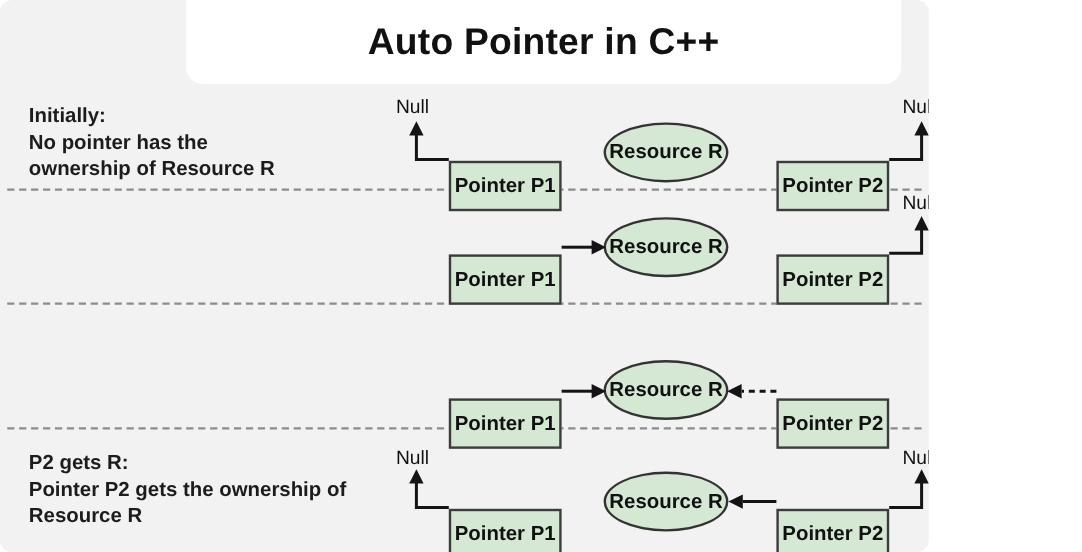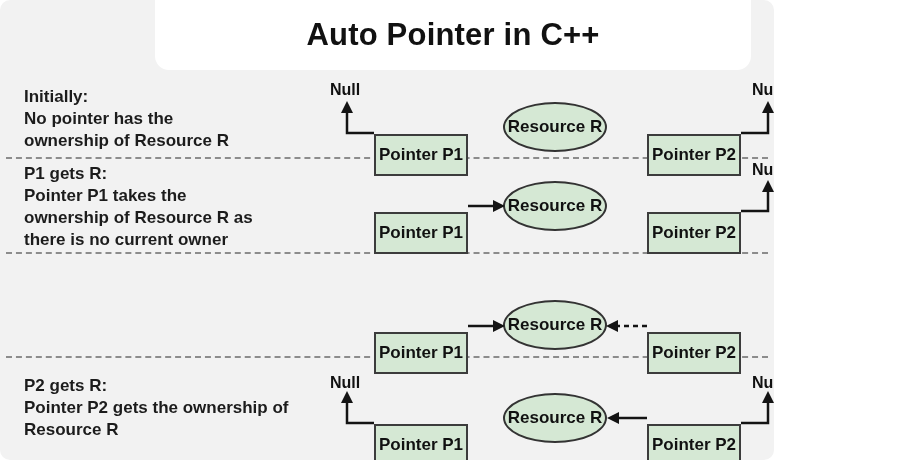--- a/index.html
+++ b/index.html
@@ -29,21 +29,21 @@
     display:flex;align-items:center;justify-content:center;
     font-size:17px;font-weight:bold;color:#111;margin-top:27px;
   }
   .node-ellipse{
     position:absolute;width:104px;height:50px;box-sizing:border-box;
     background:#d5e8d4;border:2px solid #333;border-radius:50%;
     display:flex;align-items:center;justify-content:center;
     font-size:17px;font-weight:bold;color:#111;
   }
   .null-label{
-    position:absolute;font-size:16px;font-weight:bold;color:#111;
+    position:absolute;font-size:16px;font-weight:normal;color:#111;
   }
   svg.arrows{position:absolute;left:0;top:0;pointer-events:none;}
   svg.arrows path, svg.arrows line{stroke:#141414;stroke-width:2.5;fill:none;}
   svg.arrows .dashed{stroke-dasharray:5 4;}
   svg.arrows polygon{fill:#141414;stroke:none;}
 </style>
 </head>
 <body>
 
 <div class="canvas">
@@ -58,24 +58,20 @@
 
   <div class="row-text" style="top:86px">Initially:
 No pointer has the
 ownership of Resource R</div>
   <div class="null-label" style="left:330px;top:81px">Null</div>
   <div class="node-box" style="left:374px;top:107px">Pointer P1</div>
   <div class="node-ellipse" style="left:503px;top:102px">Resource R</div>
   <div class="node-box" style="left:647px;top:107px">Pointer P2</div>
   <div class="null-label" style="left:752px;top:81px">Null</div>
 
-  <div class="row-text" style="top:163px">P1 gets R:
-Pointer P1 takes the
-ownership of Resource R as
-there is no current owner</div>
   <div class="node-box" style="left:374px;top:185px">Pointer P1</div>
   <div class="node-ellipse" style="left:503px;top:181px">Resource R</div>
   <div class="node-box" style="left:647px;top:185px">Pointer P2</div>
   <div class="null-label" style="left:752px;top:161px">Null</div>
 
   <div class="node-box" style="left:374px;top:305px">Pointer P1</div>
   <div class="node-ellipse" style="left:503px;top:300px">Resource R</div>
   <div class="node-box" style="left:647px;top:305px">Pointer P2</div>
 
   <div class="row-text" style="top:375px">P2 gets R:

